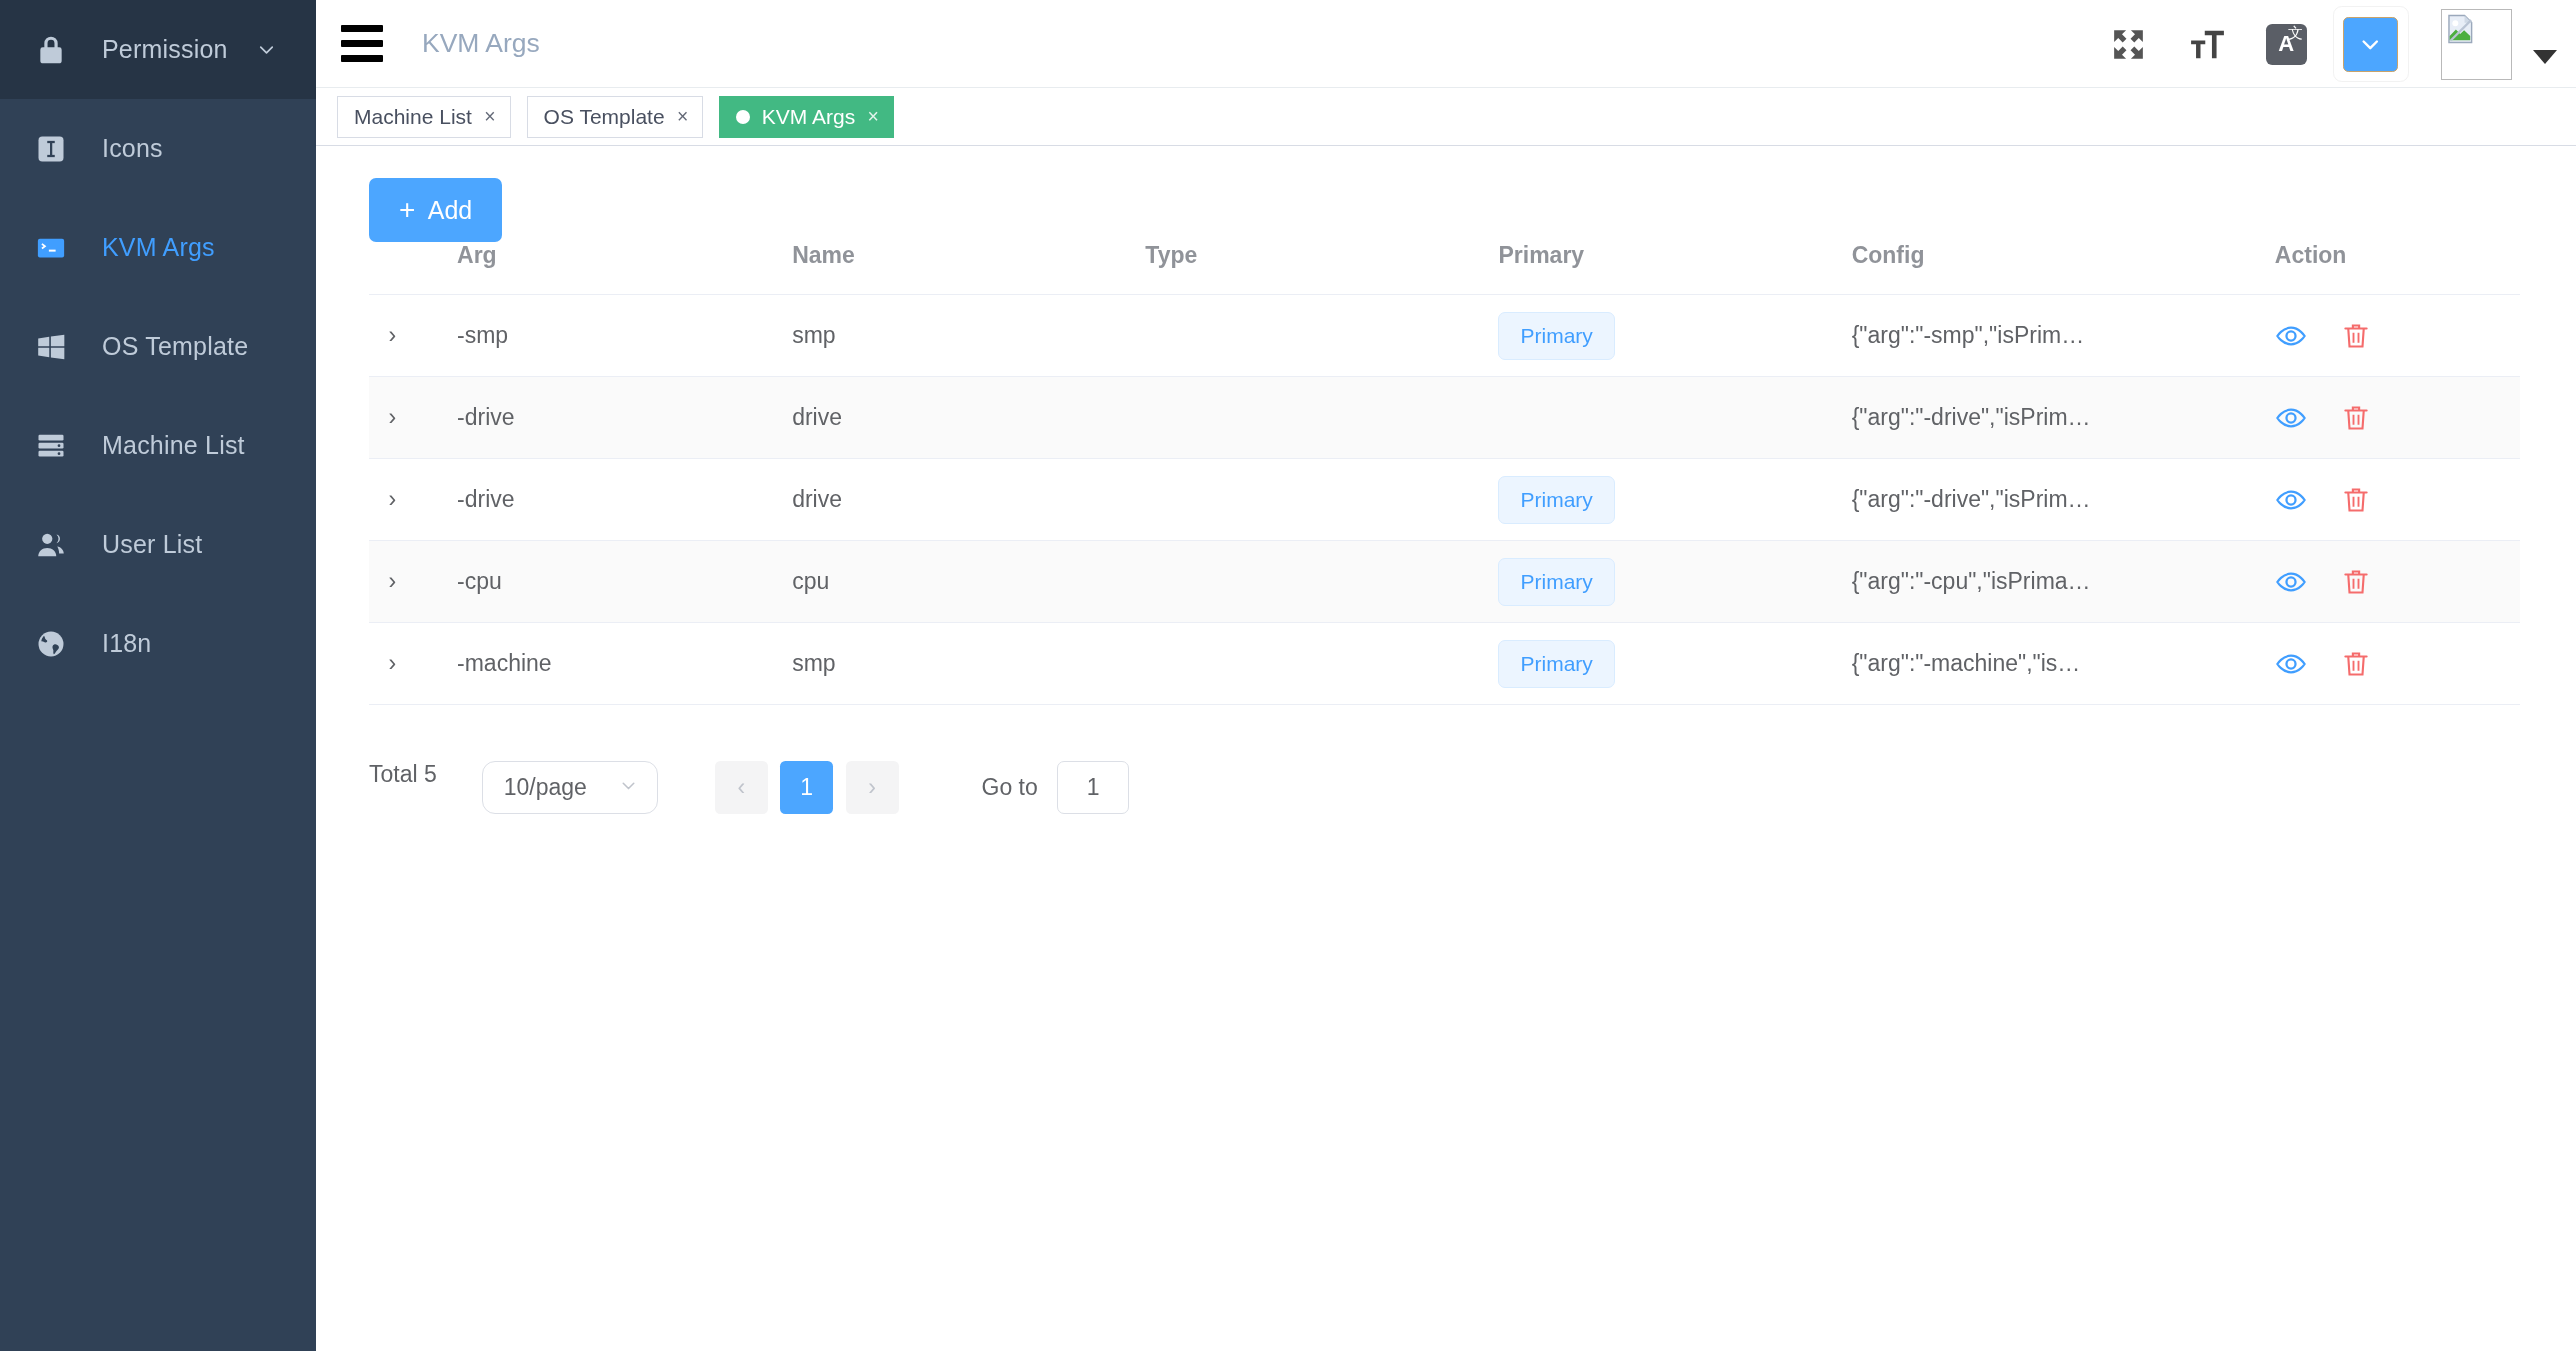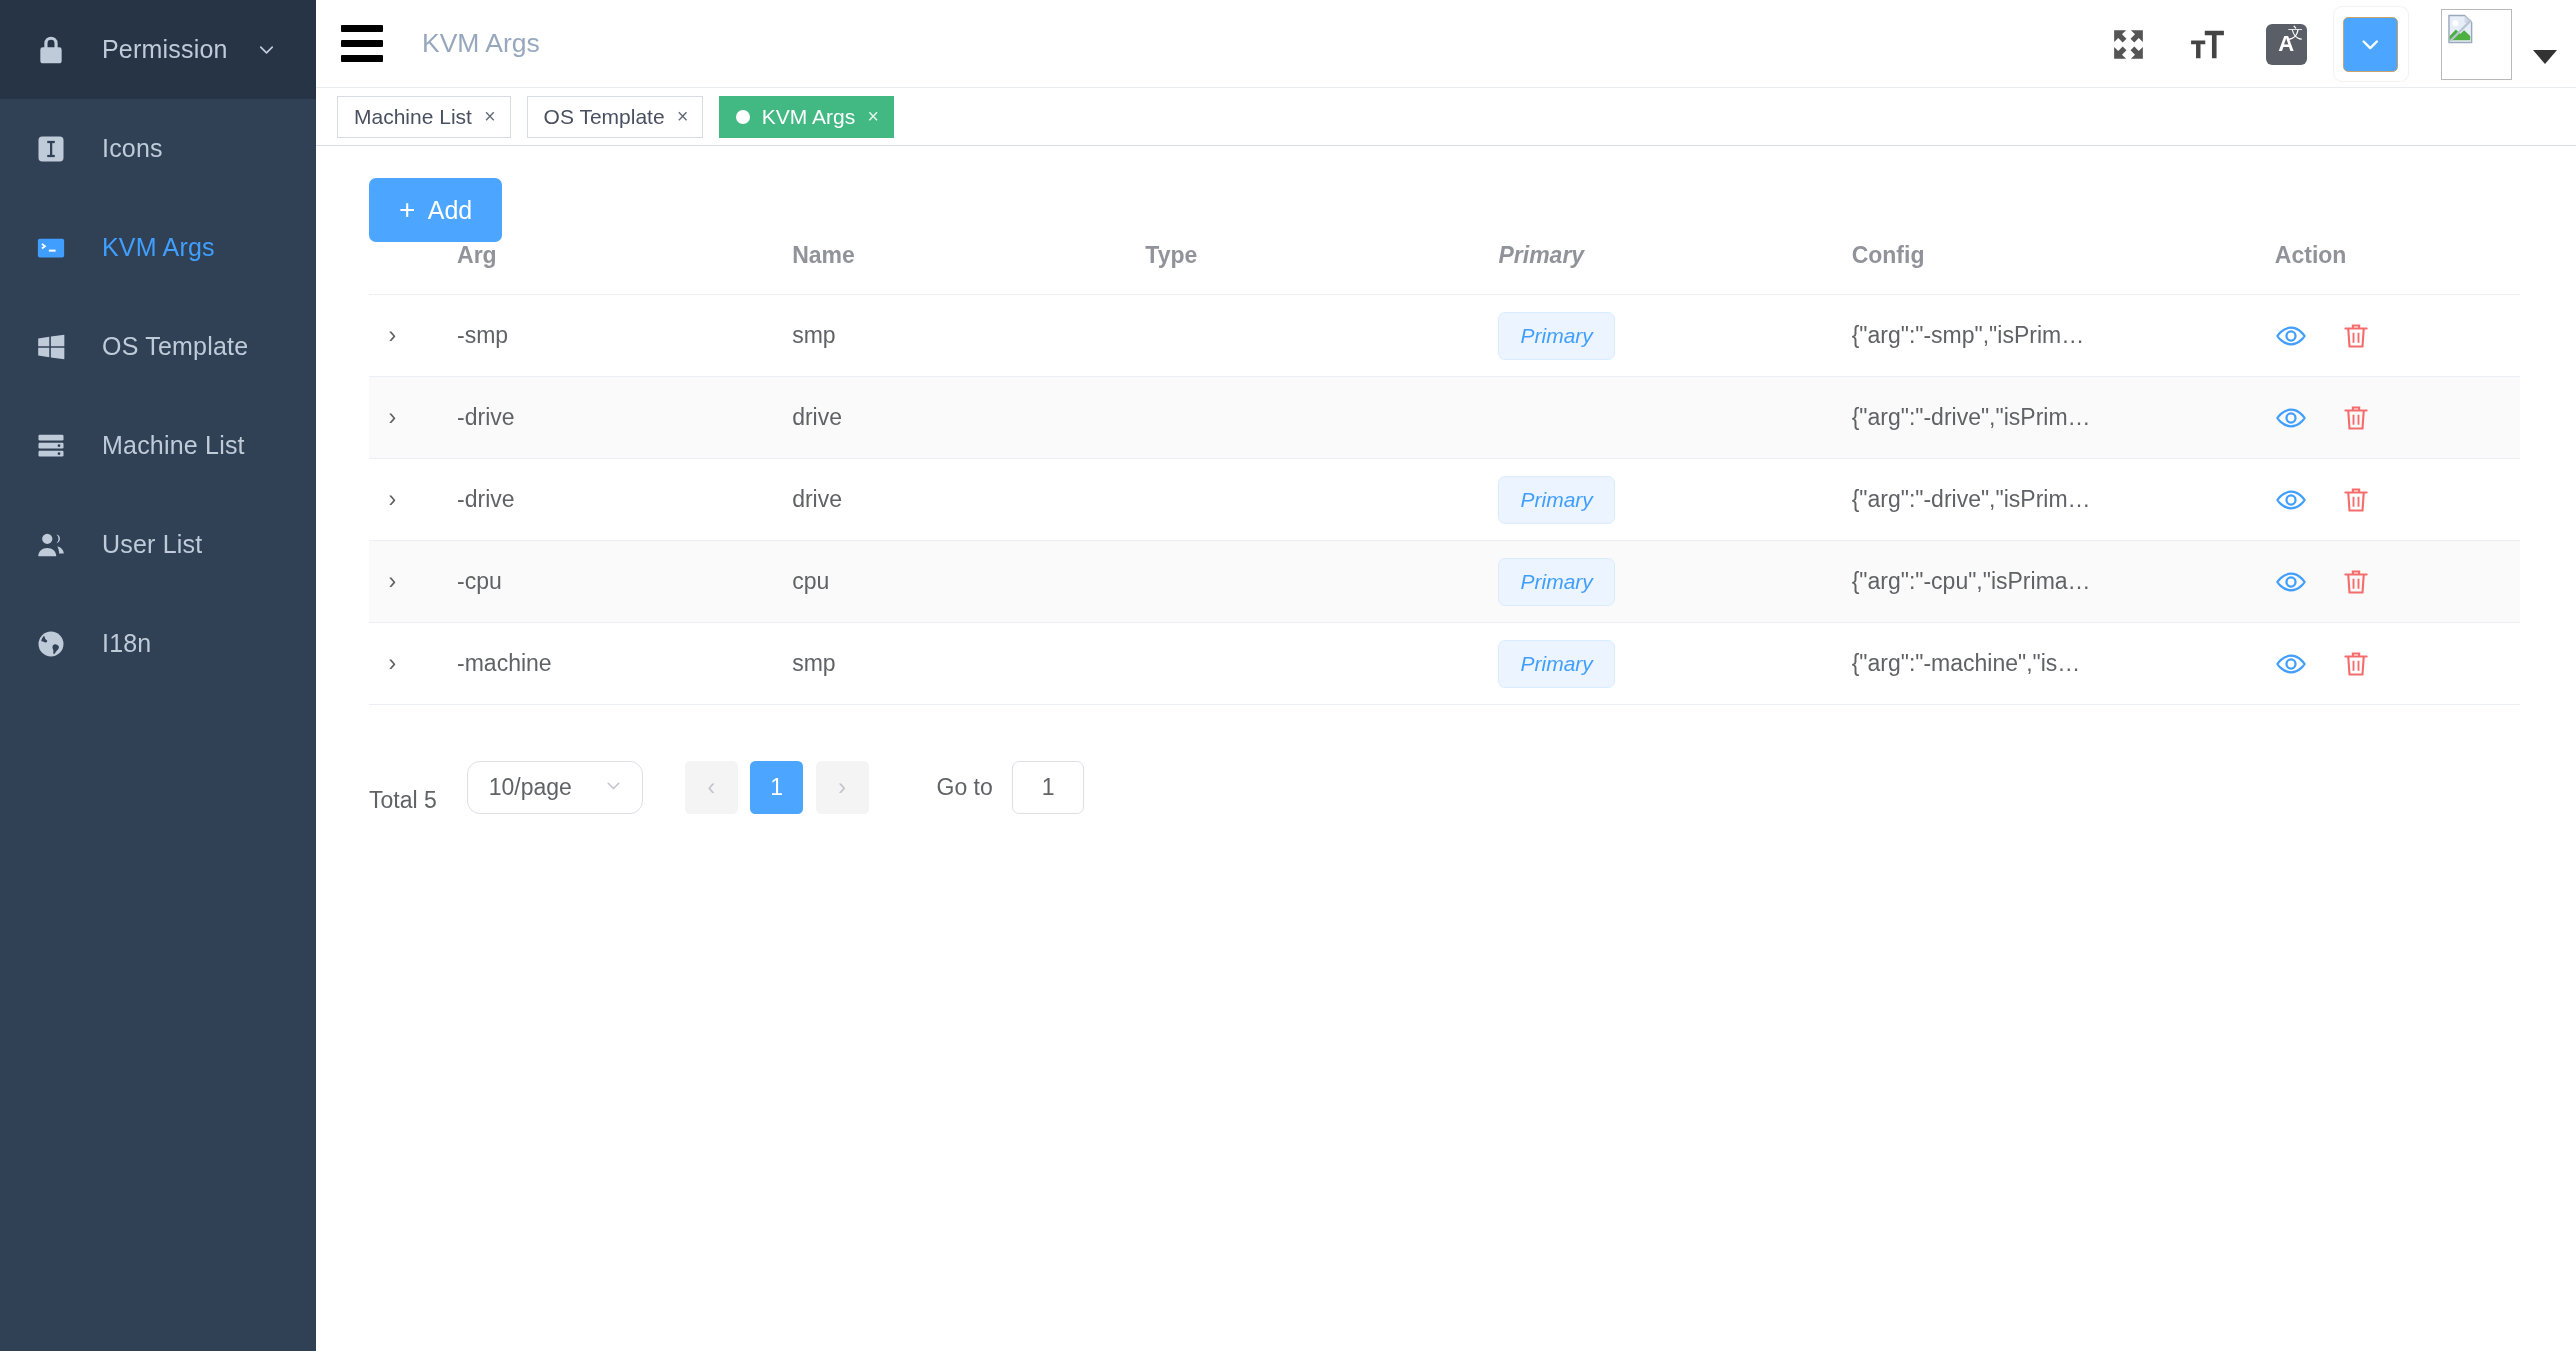--- a/index.html
+++ b/index.html
@@ -244,21 +244,21 @@
     padding: 0;
     height: 81px;
     border-bottom: 0.9px solid #ebeef5;
     vertical-align: middle;
   }
   #kvm-table tbody tr:nth-child(even) { background: #fafafa; }
   .col-expand { width: 88px; }
   .col-arg    { width: 335px; }
   .col-name   { width: 353px; }
   .col-type   { width: 353px; }
-  .col-prim   { width: 353px; font-style: italic; }
+  .col-prim   { width: 353px; }
   .col-config { width: 423px; }
   .col-action { width: 245px; }
   .expand-chevron {
     display: inline-block;
     color: #606266;
     font-size: 23px;
     cursor: pointer;
     padding-left: 19.4px;
   }
   .primary-badge {
@@ -284,22 +284,22 @@
     align-items: center;
     gap: 34px;
     height: 81px;
   }
   .act-icon { cursor: pointer; display: flex; align-items: center; }
 
   
   #pagination {
     margin-top: 56px;
     display: flex;
-    align-items: flex-end;
-    gap: 0;
+    align-items: flex-start;
+    gap: 15px;
     font-size: 23px;
     color: #606266;
   }
   #total-label { margin-right: 30px; }
   #page-size-select {
     width: 176px; height: 53px;
     border: 0.9px solid #dcdfe6;
     border-radius: 13px;
     display: flex;
     align-items: center;

